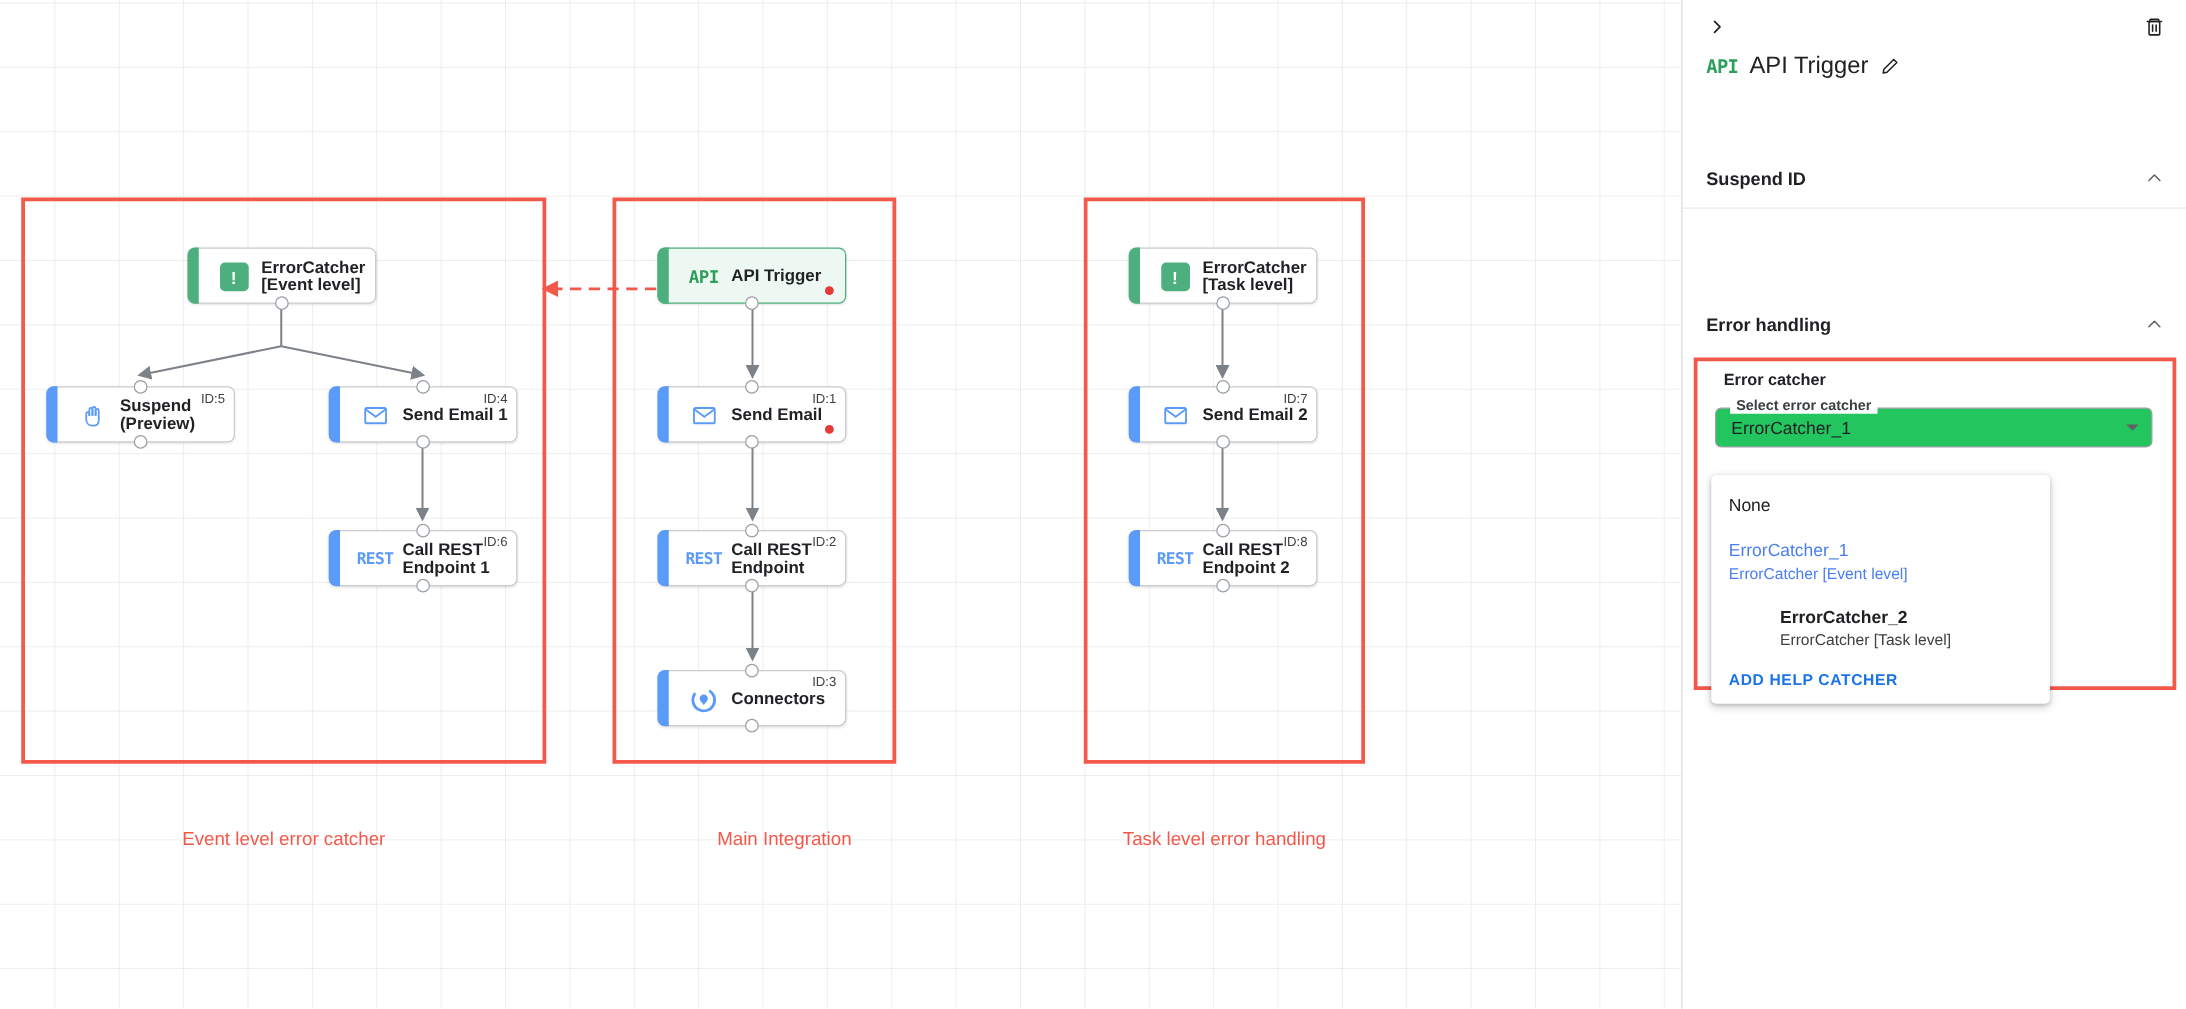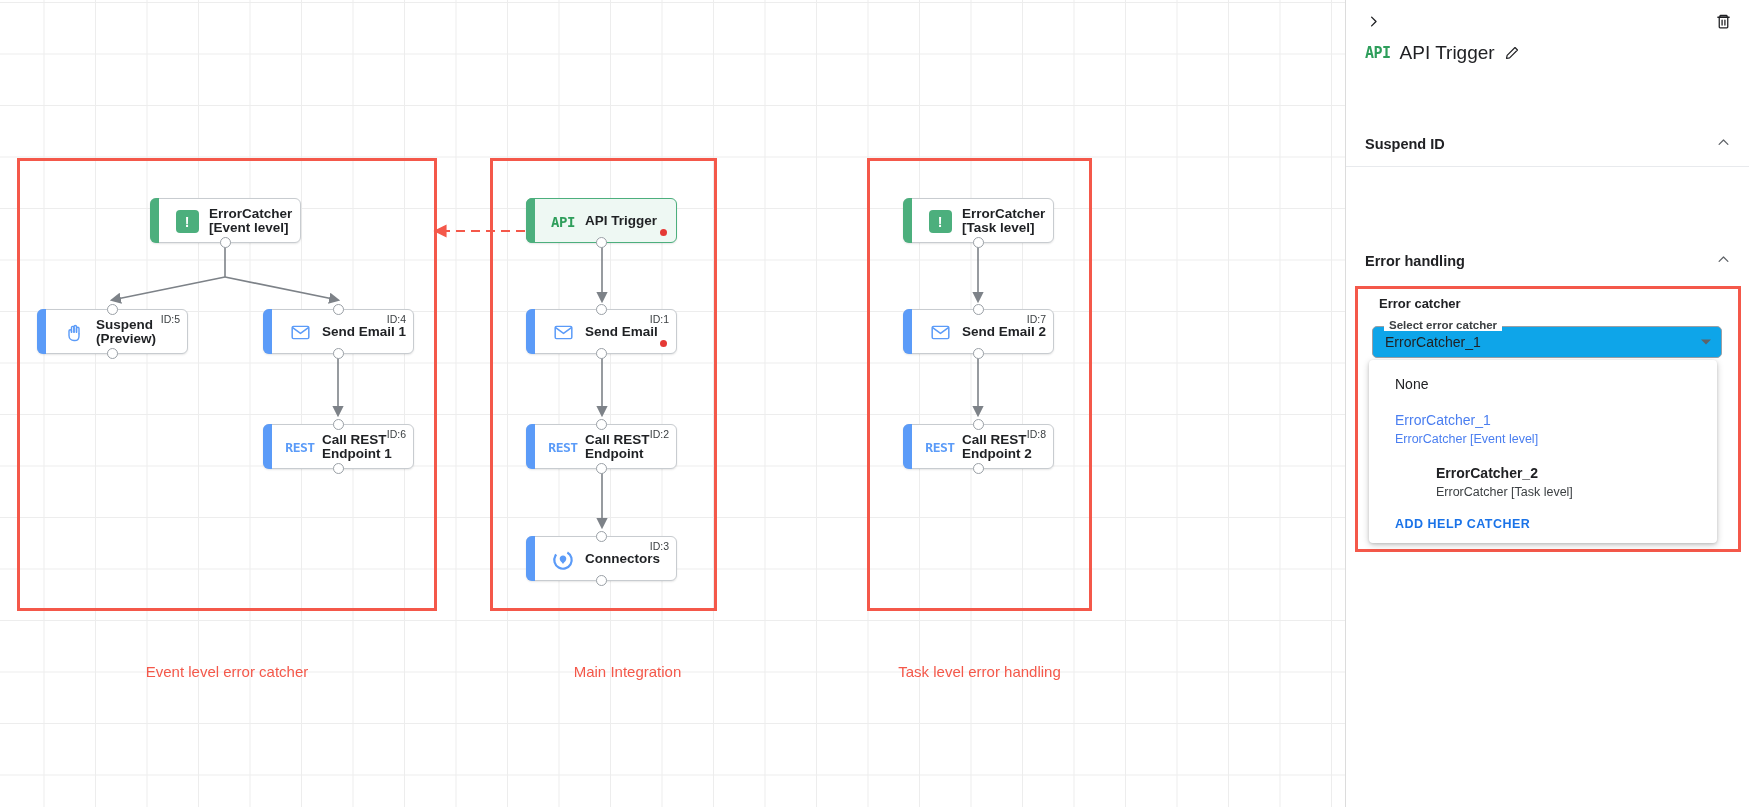--- a/index.html
+++ b/index.html
@@ -223,21 +223,21 @@
     position: absolute;
     border: 3px solid #f4584a;
     background: #fff;
   }
   .ec-label { font-size: 13px; color: #202124; font-weight: 600; }
 
   .select-outline {
     position: absolute;
     border: 1px solid #9aa0a6;
     border-radius: 5px;
-    background: #0ea5e9;
+    background: #22c55e;
     cursor: pointer;
   }
   .select-value { font-size: 14px; color: #202124; }
   .select-arrow {
     position: absolute; right: 10px; top: 50%;
     transform: translateY(-50%);
     width: 0; height: 0;
     border-left: 5px solid transparent;
     border-right: 5px solid transparent;
     border-top: 5.5px solid #5f6368;
@@ -505,21 +505,21 @@
 
       <div class="select-outline" style="left:14px; top:37px; width:350px; height:32px;">
         <span class="field-legend">Select error catcher</span>
         <div style="display:flex; align-items:center; height:100%; padding:0 12px;">
           <span class="select-value">ErrorCatcher_1</span>
         </div>
         <span class="select-arrow"></span>
       </div>
     </div>
 
-    <div class="menu" style="left:23px; top:360px; width:348px; padding:8px 0 0 12px;">
+    <div class="menu" style="left:23px; top:380px; width:271px; padding:8px 0 0 0;">
 
       <div class="menu-item">
         <div class="mi-primary">None</div>
       </div>
 
       <div class="menu-item selected" style="padding-top:10px;">
         <div class="mi-primary">ErrorCatcher_1</div>
         <div class="mi-secondary">ErrorCatcher [Event level]</div>
       </div>
 

